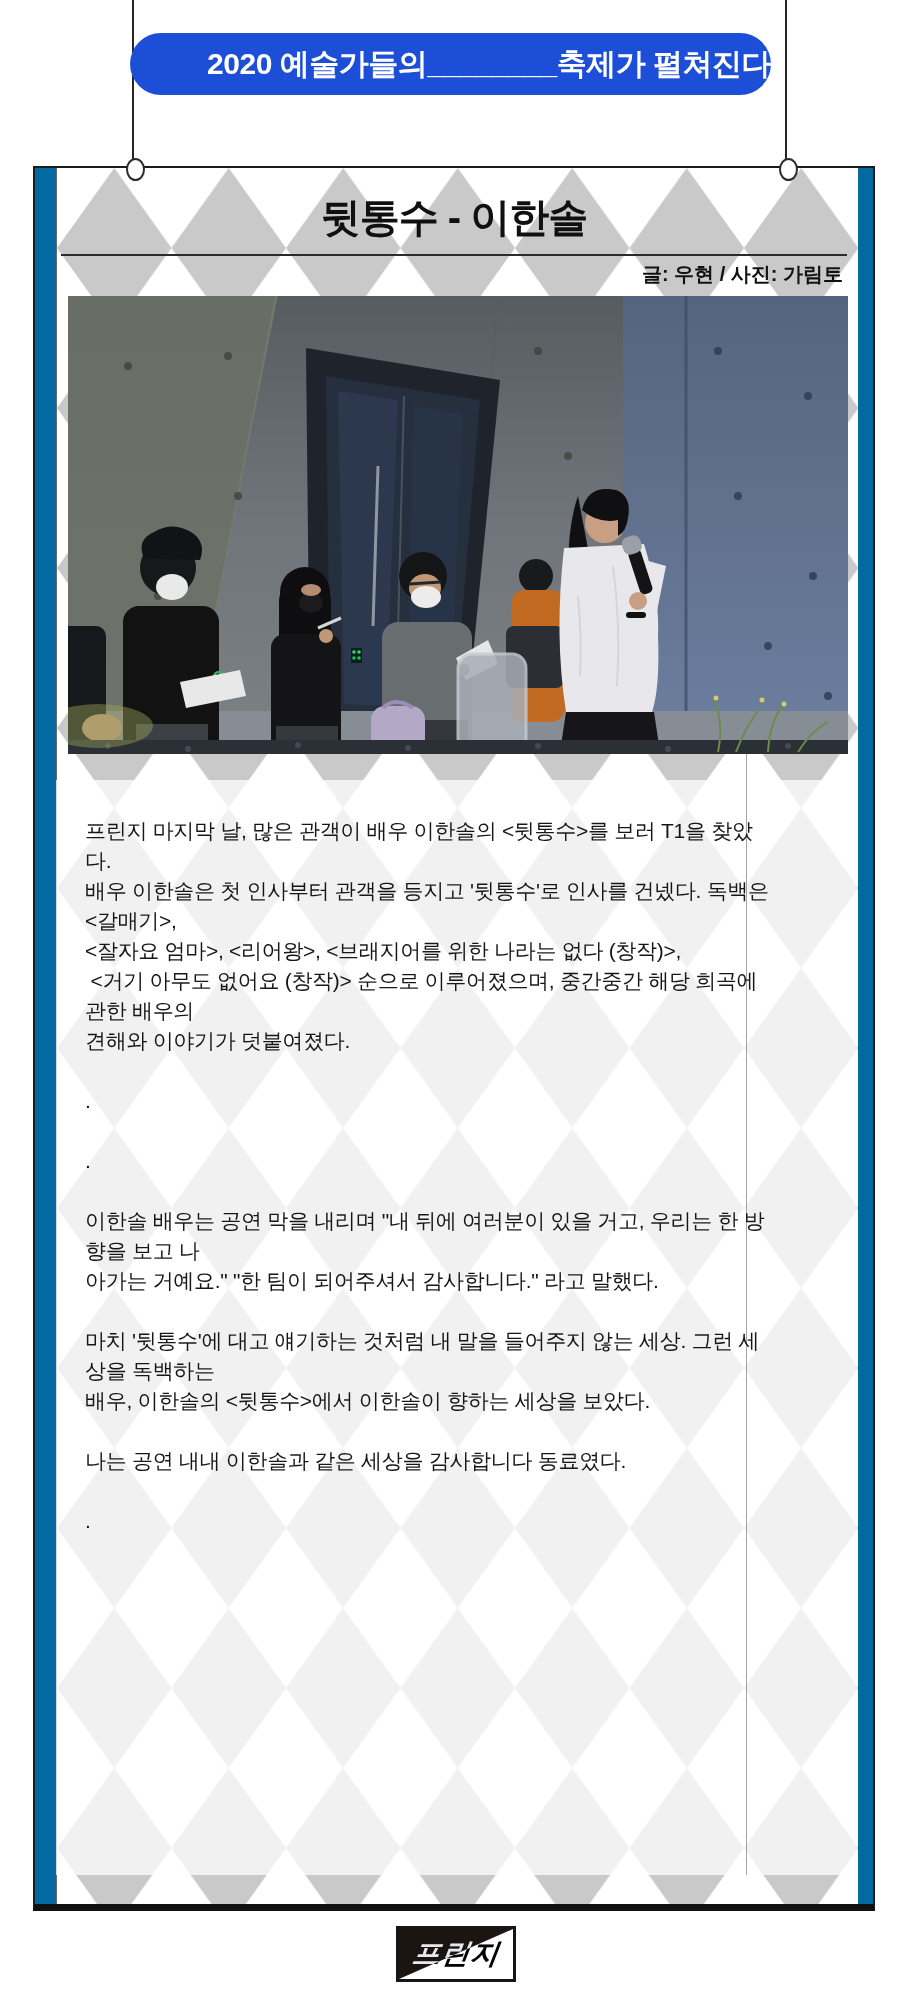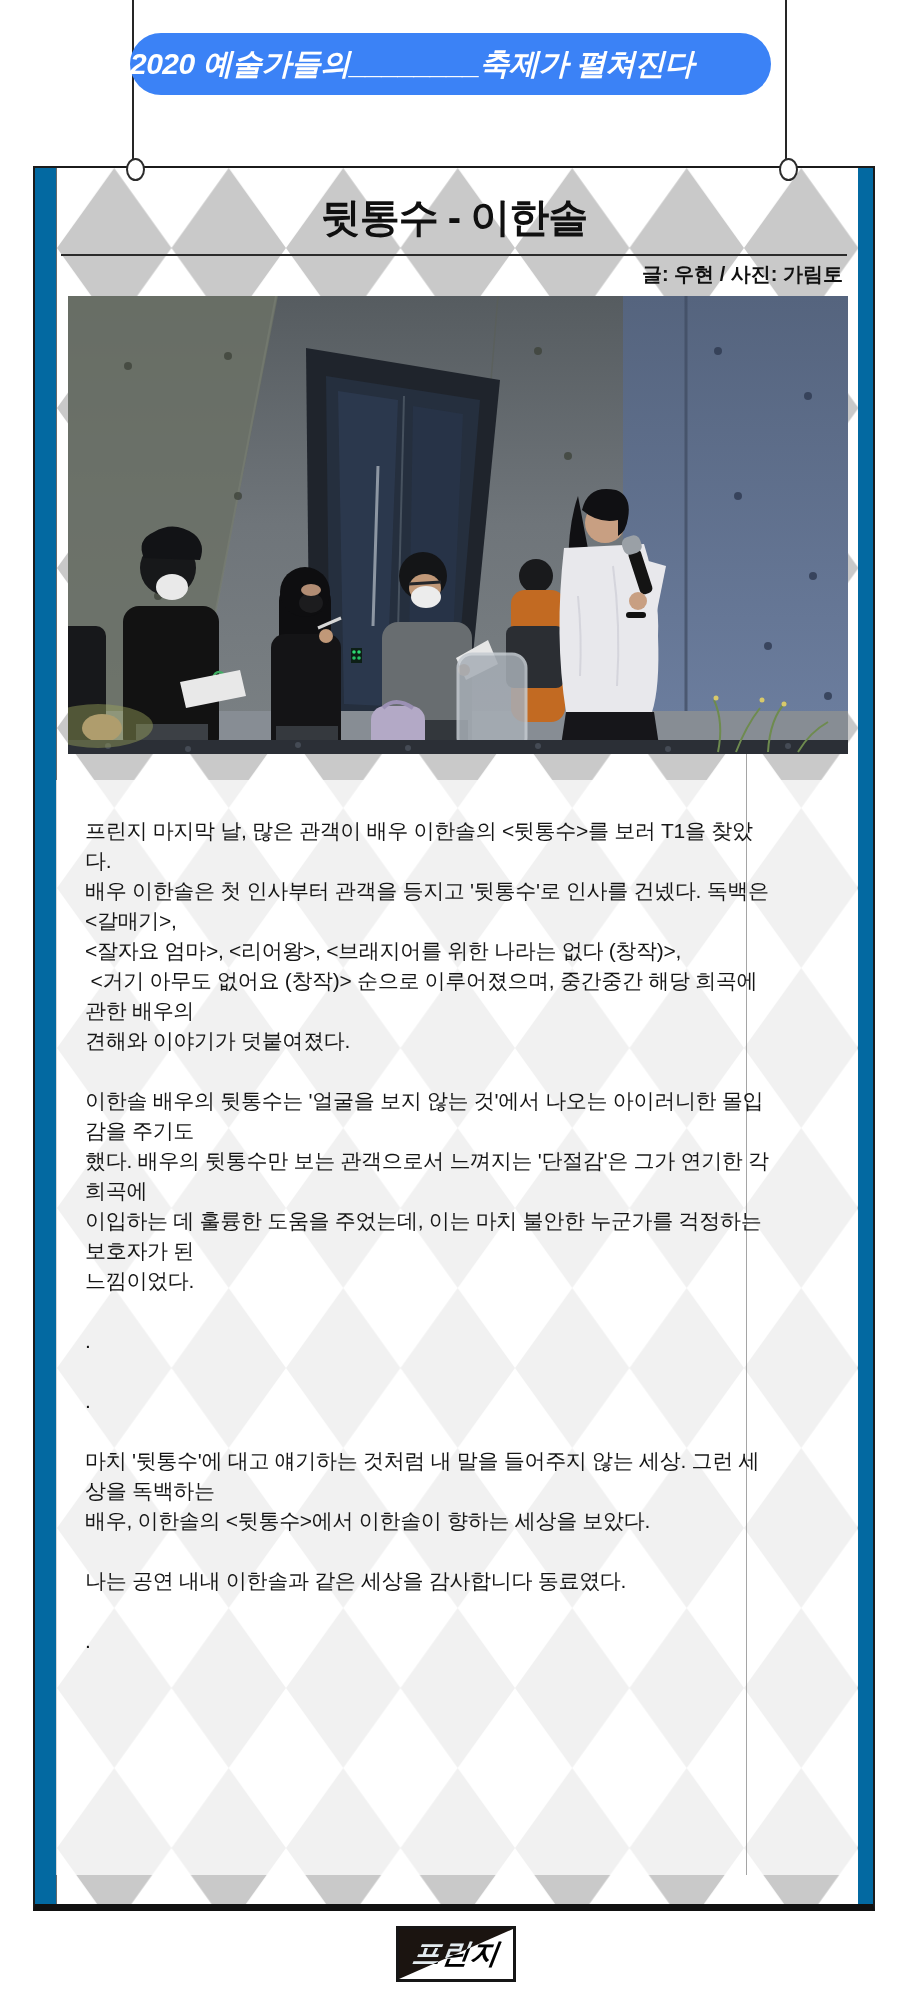--- a/index.html
+++ b/index.html
@@ -7,22 +7,22 @@
     width:900px;height:2000px;position:relative;overflow:hidden;
     font-family:"Liberation Sans","DejaVu Sans",sans-serif;
     -webkit-font-smoothing:antialiased;
   }
   .string{position:absolute;top:0;width:2px;height:172px;background:#262626;}
   #string-left{left:132px;}
   #string-right{left:785px;}
 
   .banner{
     position:absolute;left:130px;top:33px;width:641px;height:62px;
-    background:#3b82f6;border-radius:31px;
-    display:flex;align-items:center;justify-content:flex-start;font-style:italic;
+    background:#1d4ed8;border-radius:31px;
+    display:flex;align-items:center;justify-content:flex-end;
   }
   .banner span{
     color:#ffffff;font-size:30px;font-weight:bold;letter-spacing:-0.5px;white-space:nowrap;
   }
 
   .card{
     position:absolute;left:33px;top:166px;width:842px;height:1745px;
     box-sizing:border-box;background:#0369a1;
     border:2.5px solid #1b1b1b;border-bottom:7px solid #111111;
   }
@@ -247,23 +247,23 @@
         <circle cx="694" cy="404" r="2.5"></circle>
         <circle cx="716" cy="408" r="2.5"></circle>
       </g>
   </svg>
 
   <div class="text-overlay"></div>
   <div class="guide-line"></div>
 
   <div class="article">
       <p>프린지 마지막 날, 많은 관객이 배우 이한솔의 &lt;뒷통수&gt;를 보러 T1을 찾았다.<br>배우 이한솔은 첫 인사부터 관객을 등지고 '뒷통수'로 인사를 건넸다. 독백은 &lt;갈매기&gt;,<br>&lt;잘자요 엄마&gt;, &lt;리어왕&gt;, &lt;브래지어를 위한 나라는 없다 (창작)&gt;,<br>&nbsp;&lt;거기 아무도 없어요 (창작)&gt; 순으로 이루어졌으며, 중간중간 해당 희곡에 관한 배우의<br>견해와 이야기가 덧붙여졌다.</p>
-      <p>이한솔 배우의 뒷통수는 '얼굴을 보지 않는 것'에서 나오는 아이러니한 몰입감을 주기도<br>했다. 배우의 뒷통수만 보는 관객으로서 느껴지는 '단절감'은 그가 연기한 각 희곡에<br>이입하는 데 훌륭한 도움을 주었는데, 이는 마치 불안한 누군가를 걱정하는 보호자가 된<br>느낌이었다.</p>
       <p>.</p>
       <p>.</p>
+      <p>이한솔 배우는 공연 막을 내리며 "내 뒤에 여러분이 있을 거고, 우리는 한 방향을 보고 나<br>아가는 거예요." "한 팀이 되어주셔서 감사합니다." 라고 말했다.</p>
       <p>마치 '뒷통수'에 대고 얘기하는 것처럼 내 말을 들어주지 않는 세상. 그런 세상을 독백하는<br>배우, 이한솔의 &lt;뒷통수&gt;에서 이한솔이 향하는 세상을 보았다.</p>
       <p>나는 공연 내내 이한솔과 같은 세상을 감사합니다 동료였다.</p>
       <p>.</p>
     </div>
 </div>
 
 <div class="logo">
   <div class="diag"></div>
   <div class="word">프린지</div>
 </div>

